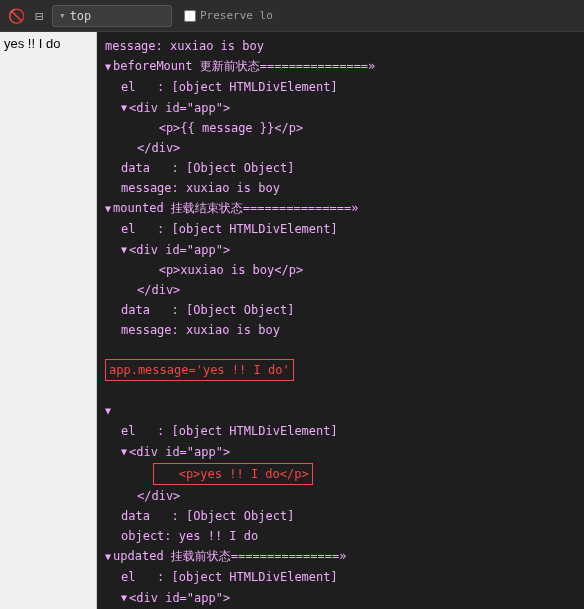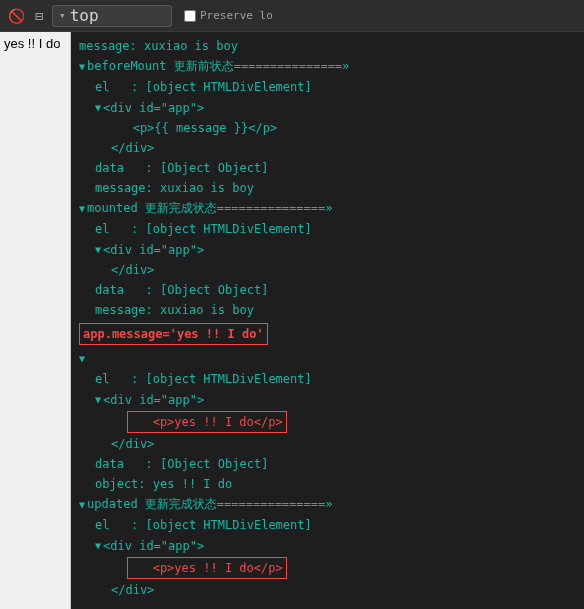--- a/index.html
+++ b/index.html
@@ -50,21 +50,21 @@
       gap: 4px;
       height: 22px;
       min-width: 120px;
     }
 
     .filter-box input {
       background: transparent;
       border: none;
       outline: none;
       color: #d4d4d4;
-      font-size: 16px;
+      font-size: 12px;
       font-family: inherit;
       width: 80px;
     }
 
     .filter-icon {
       color: #9e9e9e;
       font-size: 11px;
     }
 
     .preserve-log {
@@ -95,21 +95,21 @@
       align-items: flex-start;
       min-height: 18px;
       padding: 1px 0;
       line-height: 18px;
     }
 
     .indent-0 { padding-left: 0px; }
     .indent-1 { padding-left: 16px; align-items: flex-end; }
     .indent-2 { padding-left: 32px; }
 
-    .red-text { color: #14b8a6; }
+    .red-text { color: #f0abfc; }
 
     .triangle {
       display: inline-block;
       margin-right: 2px;
       cursor: pointer;
     }
 
     .triangle.down::before { content: '▼'; font-size: 10px; }
   </style>
 </head>
@@ -125,21 +125,21 @@
     </div>
     <div class="preserve-log">
       <input type="checkbox" style="">
       <span>Preserve lo</span>
     </div>
   </div>
 </div>
 
 <div style="position:relative; display:flex;">
 
-  <div style="width:71px; background:#f0f0f0; border-right:1px solid #ccc; padding:4px; font-size:13px; color:#000; font-family:Arial,sans-serif; min-height:577px; flex-shrink:0;">
+  <div style="width:97px; background:#f0f0f0; border-right:1px solid #ccc; padding:4px; font-size:13px; color:#000; font-family:Arial,sans-serif; min-height:577px; flex-shrink:0;">
     <span>yes !! I do</span>
   </div>
 
   <div class="main-content" style="flex:1; background:#1e1e1e;">
 
     <div class="console-line indent-0">
       <span class="red-text">message: xuxiao is boy</span>
     </div>
 
     <div class="console-line indent-0">
@@ -167,46 +167,49 @@
     <div class="console-line indent-1">
       <span class="red-text">data&nbsp;&nbsp;&nbsp;: [Object Object]</span>
     </div>
 
     <div class="console-line indent-1">
       <span class="red-text">message: xuxiao is boy</span>
     </div>
 
     <div class="console-line indent-0">
       <span class="triangle down red-text"></span>
-      <span class="red-text">mounted 更新完成状态===============»</span>
-    </div>
-
-    <div class="console-line indent-1">
-      <span class="red-text">el&nbsp;&nbsp;&nbsp;: [object HTMLDivElement]</span>
-    </div>
-
-    <div class="console-line indent-1">
-      <span class="triangle down red-text"></span>
-      <span class="red-text">&lt;div id="app"&gt;</span>
-    </div>
-
+      <span class="red-text">mounted 挂载结束状态===============»</span>
+    </div>
+
+    <div class="console-line indent-1">
+      <span class="red-text">el&nbsp;&nbsp;&nbsp;: [object HTMLDivElement]</span>
+    </div>
+
+    <div class="console-line indent-1">
+      <span class="triangle down red-text"></span>
+      <span class="red-text">&lt;div id="app"&gt;</span>
+    </div>
+
+    <div class="console-line indent-2">
+      <span class="red-text">&nbsp;&nbsp;&nbsp;&lt;p&gt;xuxiao is boy&lt;/p&gt;</span>
+    </div>
 
     <div class="console-line indent-2">
       <span class="red-text">&lt;/div&gt;</span>
     </div>
 
     <div class="console-line indent-1">
       <span class="red-text">data&nbsp;&nbsp;&nbsp;: [Object Object]</span>
     </div>
 
     <div class="console-line indent-1">
       <span class="red-text">message: xuxiao is boy</span>
     </div>
 
-    <div class="console-line indent-0" style="margin: 2px 0; font-weight: bold;">
+    <div class="console-line indent-0" style="margin: 18px 0;">
       <span style="border: 1.5px solid #f44747; color: #f44747; padding: 1px 3px; display:inline-block;">app.message='yes !! I do'</span>
     </div>
 
     <div class="console-line indent-0">
       <span class="triangle down red-text"></span>
     </div>
 
     <div class="console-line indent-1">
       <span class="red-text">el&nbsp;&nbsp;&nbsp;: [object HTMLDivElement]</span>
     </div>
@@ -227,21 +230,21 @@
     <div class="console-line indent-1">
       <span class="red-text">data&nbsp;&nbsp;&nbsp;: [Object Object]</span>
     </div>
 
     <div class="console-line indent-1">
       <span class="red-text">object: yes !! I do</span>
     </div>
 
     <div class="console-line indent-0">
       <span class="triangle down red-text"></span>
-      <span class="red-text">updated 更新完成状态===============»</span>
+      <span class="red-text">updated 挂载前状态===============»</span>
     </div>
 
     <div class="console-line indent-1">
       <span class="red-text">el&nbsp;&nbsp;&nbsp;: [object HTMLDivElement]</span>
     </div>
 
     <div class="console-line indent-1">
       <span class="triangle down red-text"></span>
       <span class="red-text">&lt;div id="app"&gt;</span>
     </div>

